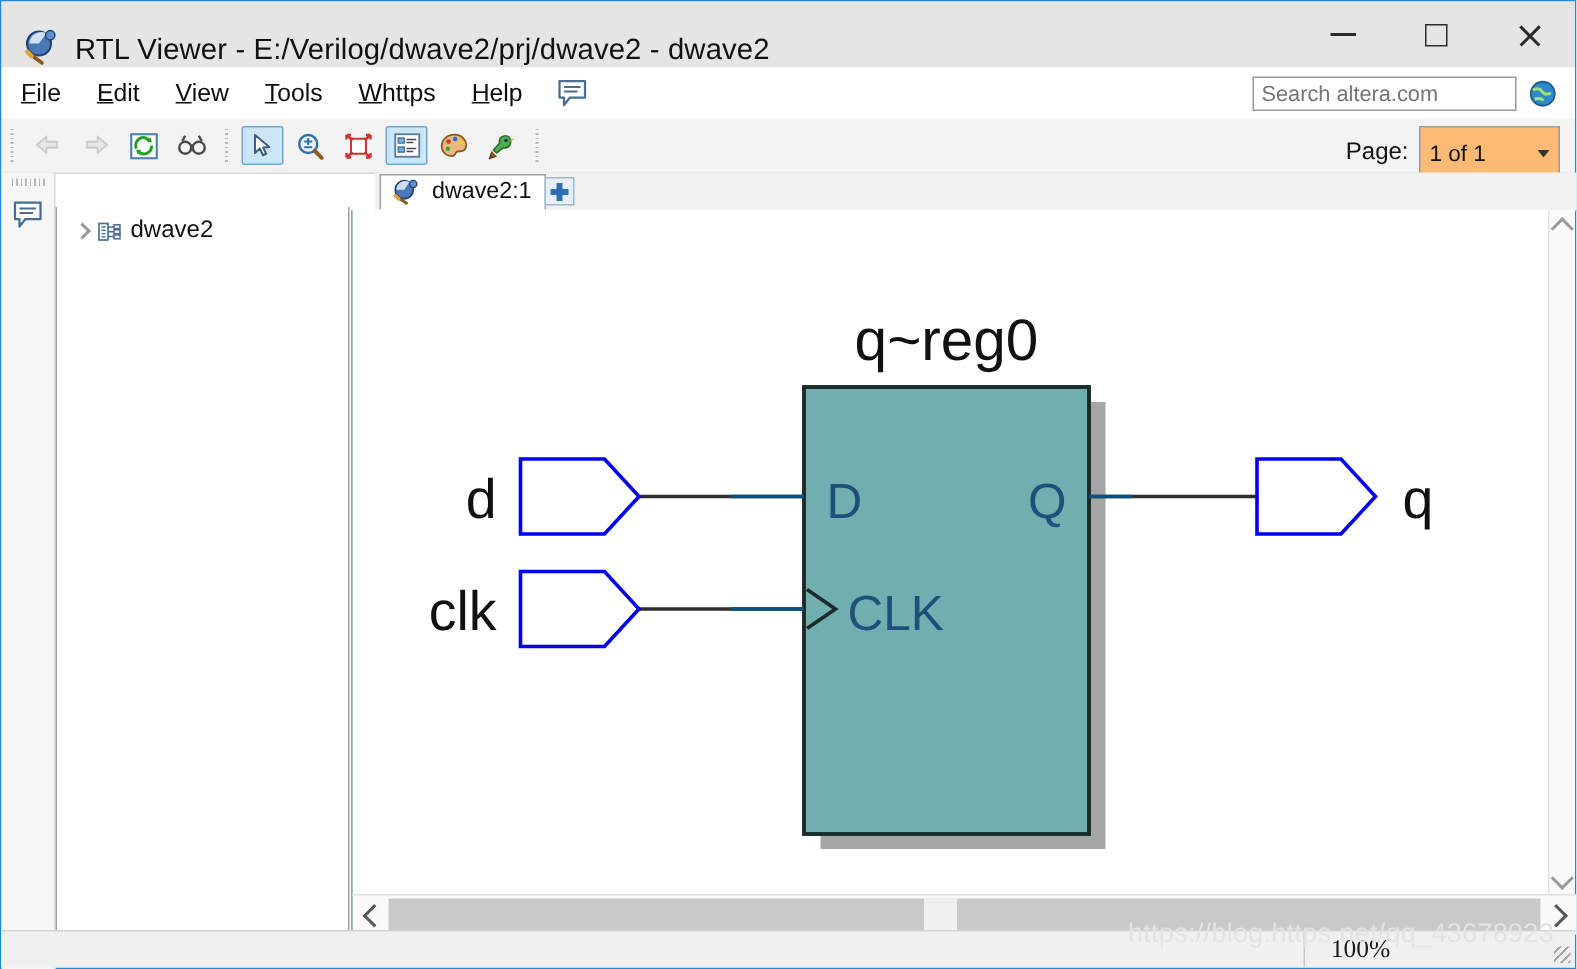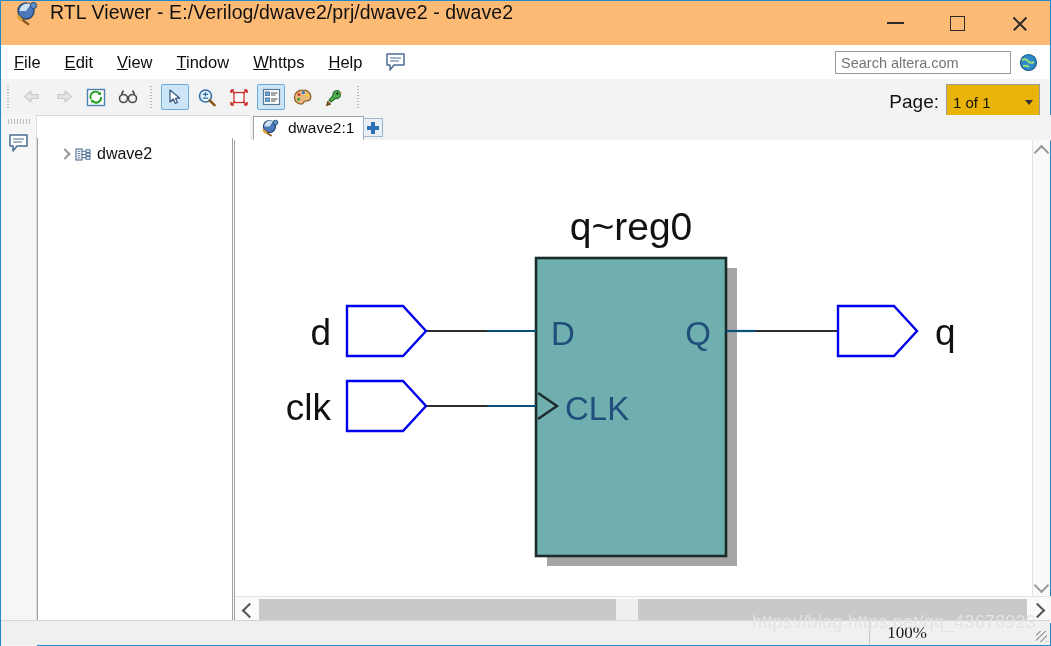--- a/index.html
+++ b/index.html
@@ -13,22 +13,22 @@
   .app{
     position:relative;width:1051px;height:646px;
     border:1px solid #1f8ad2;
     box-sizing:border-box;
     background:#ffffff;
   }
 
   
   .titlebar{
     position:absolute;left:0;top:0;width:1049px;height:44px;
-    background:#fdba74;
-    display:flex;align-items:flex-start;
+    background:#e5e5e5;
+    display:flex;align-items:flex-end;
   }
   .title-icon{
     margin-left:14px;width:26px;height:26px;position:relative;flex:0 0 auto;
   }
   .title-text{
     margin-left:9px;font-size:19.5px;color:#111111;white-space:nowrap;
     letter-spacing:0.1px;
   }
   .win-btns{position:absolute;right:0;top:0;height:44px;display:flex;}
   .win-btn{
@@ -78,23 +78,23 @@
   .tb-group{display:flex;align-items:center;}
   .tb-btn{
     width:28px;height:26px;margin:0 2px;display:flex;align-items:center;justify-content:center;
     border:1px solid transparent;box-sizing:border-box;border-radius:2px;position:relative;
   }
   .tb-btn.sel{background:#cde6f7;border:1px solid #6aa9d8;}
   .tb-btn.dis{opacity:.38;}
   .page-ctl{
     position:absolute;right:10px;top:5px;display:flex;align-items:center;
   }
-  .page-label{font-size:19px;color:#111;margin-right:7px;}
+  .page-label{font-size:16px;color:#111;margin-right:7px;}
   .page-sel{
-    width:94px;height:36px;border:1px solid #9b9b9b;background:#eab308;
+    width:94px;height:36px;border:1px solid #9b9b9b;background:#fdba74;
     display:flex;align-items:center;justify-content:space-between;
     font-size:15px;color:#111;padding:0 6px;box-sizing:border-box;
   }
   .caret{width:0;height:0;border-left:4.5px solid transparent;border-right:4.5px solid transparent;
     border-top:5px solid #333;}
 
   
   .left-strip{
     position:absolute;left:0;top:114px;width:35px;height:531px;background:#f6f6f6;
     border-right:1px solid #dcdcdc;
@@ -113,21 +113,21 @@
     height:21px;border:1px solid #a0a0a0;background:#f2f2f2;
     display:flex;align-items:center;justify-content:space-between;box-sizing:border-box;
   }
   .panel-title{font-size:15px;color:#111;padding-left:5px;white-space:nowrap;}
   .panel-btns{display:flex;align-items:center;padding-right:4px;gap:5px;}
   .pb{width:11px;height:12px;position:relative;}
   .panel-body{
     position:absolute;left:0;top:21px;width:196px;height:485px;
     background:#ffffff;border:1px solid #a0a0a0;border-top:none;box-sizing:border-box;
   }
-  .tree-row{display:flex;align-items:center;height:22px;padding-left:20px;margin-top:5px;}
+  .tree-row{display:flex;align-items:center;height:22px;padding-left:10px;margin-top:5px;}
   .tw{
     width:14px;height:14px;position:relative;flex:0 0 auto;
   }
   .tw:after{
     content:"";position:absolute;left:3px;top:2.5px;
     width:6px;height:6px;border-right:2px solid #9a9a9a;border-top:2px solid #9a9a9a;
     transform:rotate(45deg);
   }
   .tree-icon{width:17px;height:15px;margin-left:3px;position:relative;flex:0 0 auto;}
   .tree-label{font-size:16px;color:#111;margin-left:5px;}
@@ -228,21 +228,21 @@
       <div class="win-btn">
           <div class="wb-close"></div>
         </div>
     </div>
   </div>
 
   <div class="menubar">
     <div class="menu-item"><u>F</u><span>ile</span></div>
     <div class="menu-item"><u>E</u><span>dit</span></div>
     <div class="menu-item"><u>V</u><span>iew</span></div>
-    <div class="menu-item"><u>T</u><span>indow</span></div>
+    <div class="menu-item"><u>T</u><span>ools</span></div>
     <div class="menu-item"><u>W</u><span>https</span></div>
     <div class="menu-item"><u>H</u><span>elp</span></div>
 
     <div class="menu-bubble">
       <svg width="22" height="20" viewBox="0 0 22 20">
         <path d="M2 2 H19 V13 H9 L5 18 V13 H2 Z" fill="#ffffff" stroke="#4a6c92" stroke-width="1.5" stroke-linejoin="round"></path>
         <path d="M5 6 H16 M5 9 H14" stroke="#4a6c92" stroke-width="1.2"></path>
       </svg>
     </div>
 

